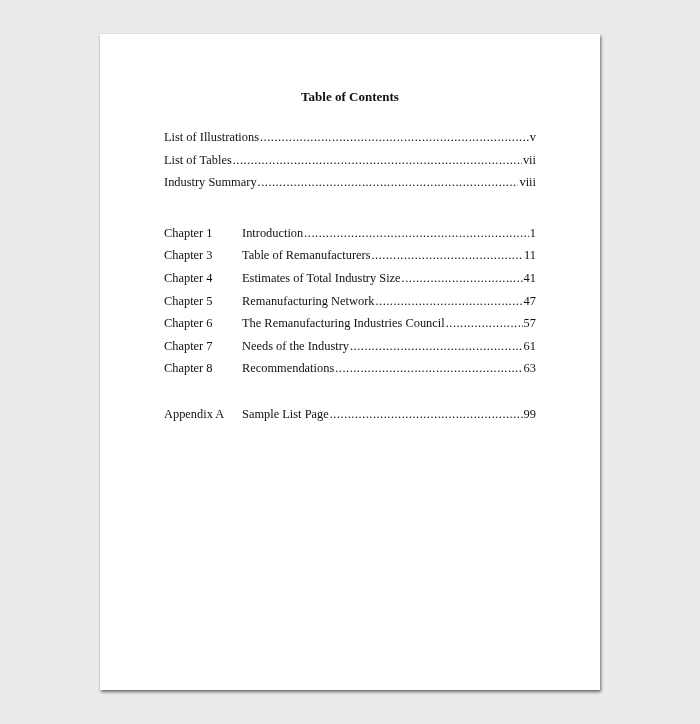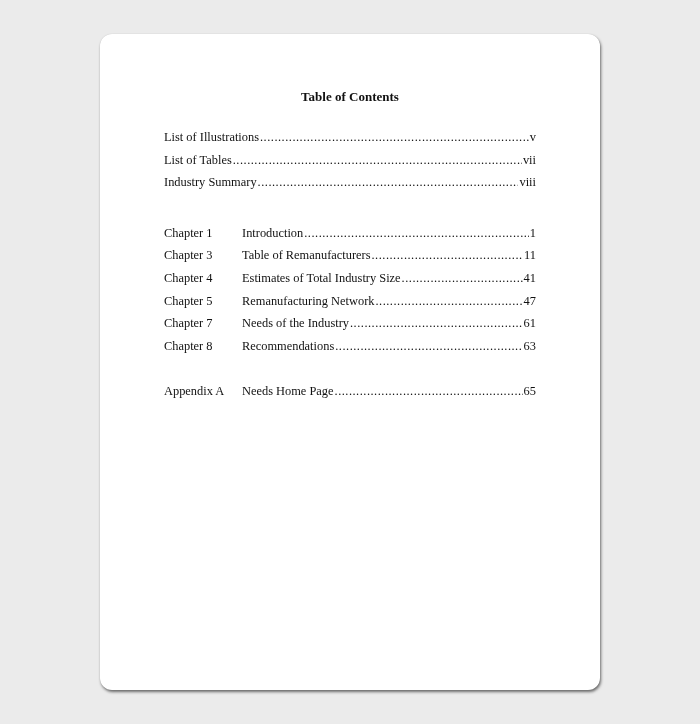--- a/index.html
+++ b/index.html
@@ -10,21 +10,20 @@
       overflow: hidden;
       font-family: "Liberation Serif", serif;
       color: #111;
     }
     .page {
       position: absolute;
       left: 100px; top: 34px;
       width: 500px; height: 656px;
       background: #ffffff;
       box-shadow: 1px 2px 3px rgba(0,0,0,0.55), 0 0 1px rgba(0,0,0,0.15);
-      border-radius: 12px;
     }
     .title {
       position: absolute;
       left: 0; right: 0;
       top: 55px;
       text-align: center;
       font-weight: bold;
       font-size: 13px;
     }
     .toc {
@@ -96,35 +95,41 @@
       <span class="leader"></span>
       <span class="page-num">41</span>
     </div>
     <div class="row">
       <span class="label">Chapter 5</span>
       <span class="title-text">Remanufacturing Network</span>
       <span class="leader"></span>
       <span class="page-num">47</span>
     </div>
     <div class="row">
+      <span class="label">Chapter 6</span>
+      <span class="title-text">The Remanufacturing Industries Council</span>
+      <span class="leader"></span>
+      <span class="page-num">57</span>
+    </div>
+    <div class="row">
       <span class="label">Chapter 7</span>
       <span class="title-text">Needs of the Industry</span>
       <span class="leader"></span>
       <span class="page-num">61</span>
     </div>
     <div class="row">
       <span class="label">Chapter 8</span>
       <span class="title-text">Recommendations</span>
       <span class="leader"></span>
       <span class="page-num">63</span>
     </div>
 
     <div class="spacer"></div>
 
     <div class="row">
       <span class="label">Appendix A</span>
-      <span class="title-text">Needs Home Page</span>
+      <span class="title-text">Sample List Page</span>
       <span class="leader"></span>
-      <span class="page-num">65</span>
+      <span class="page-num">99</span>
     </div>
 
   </div>
 </div>
 
 </body></html>

